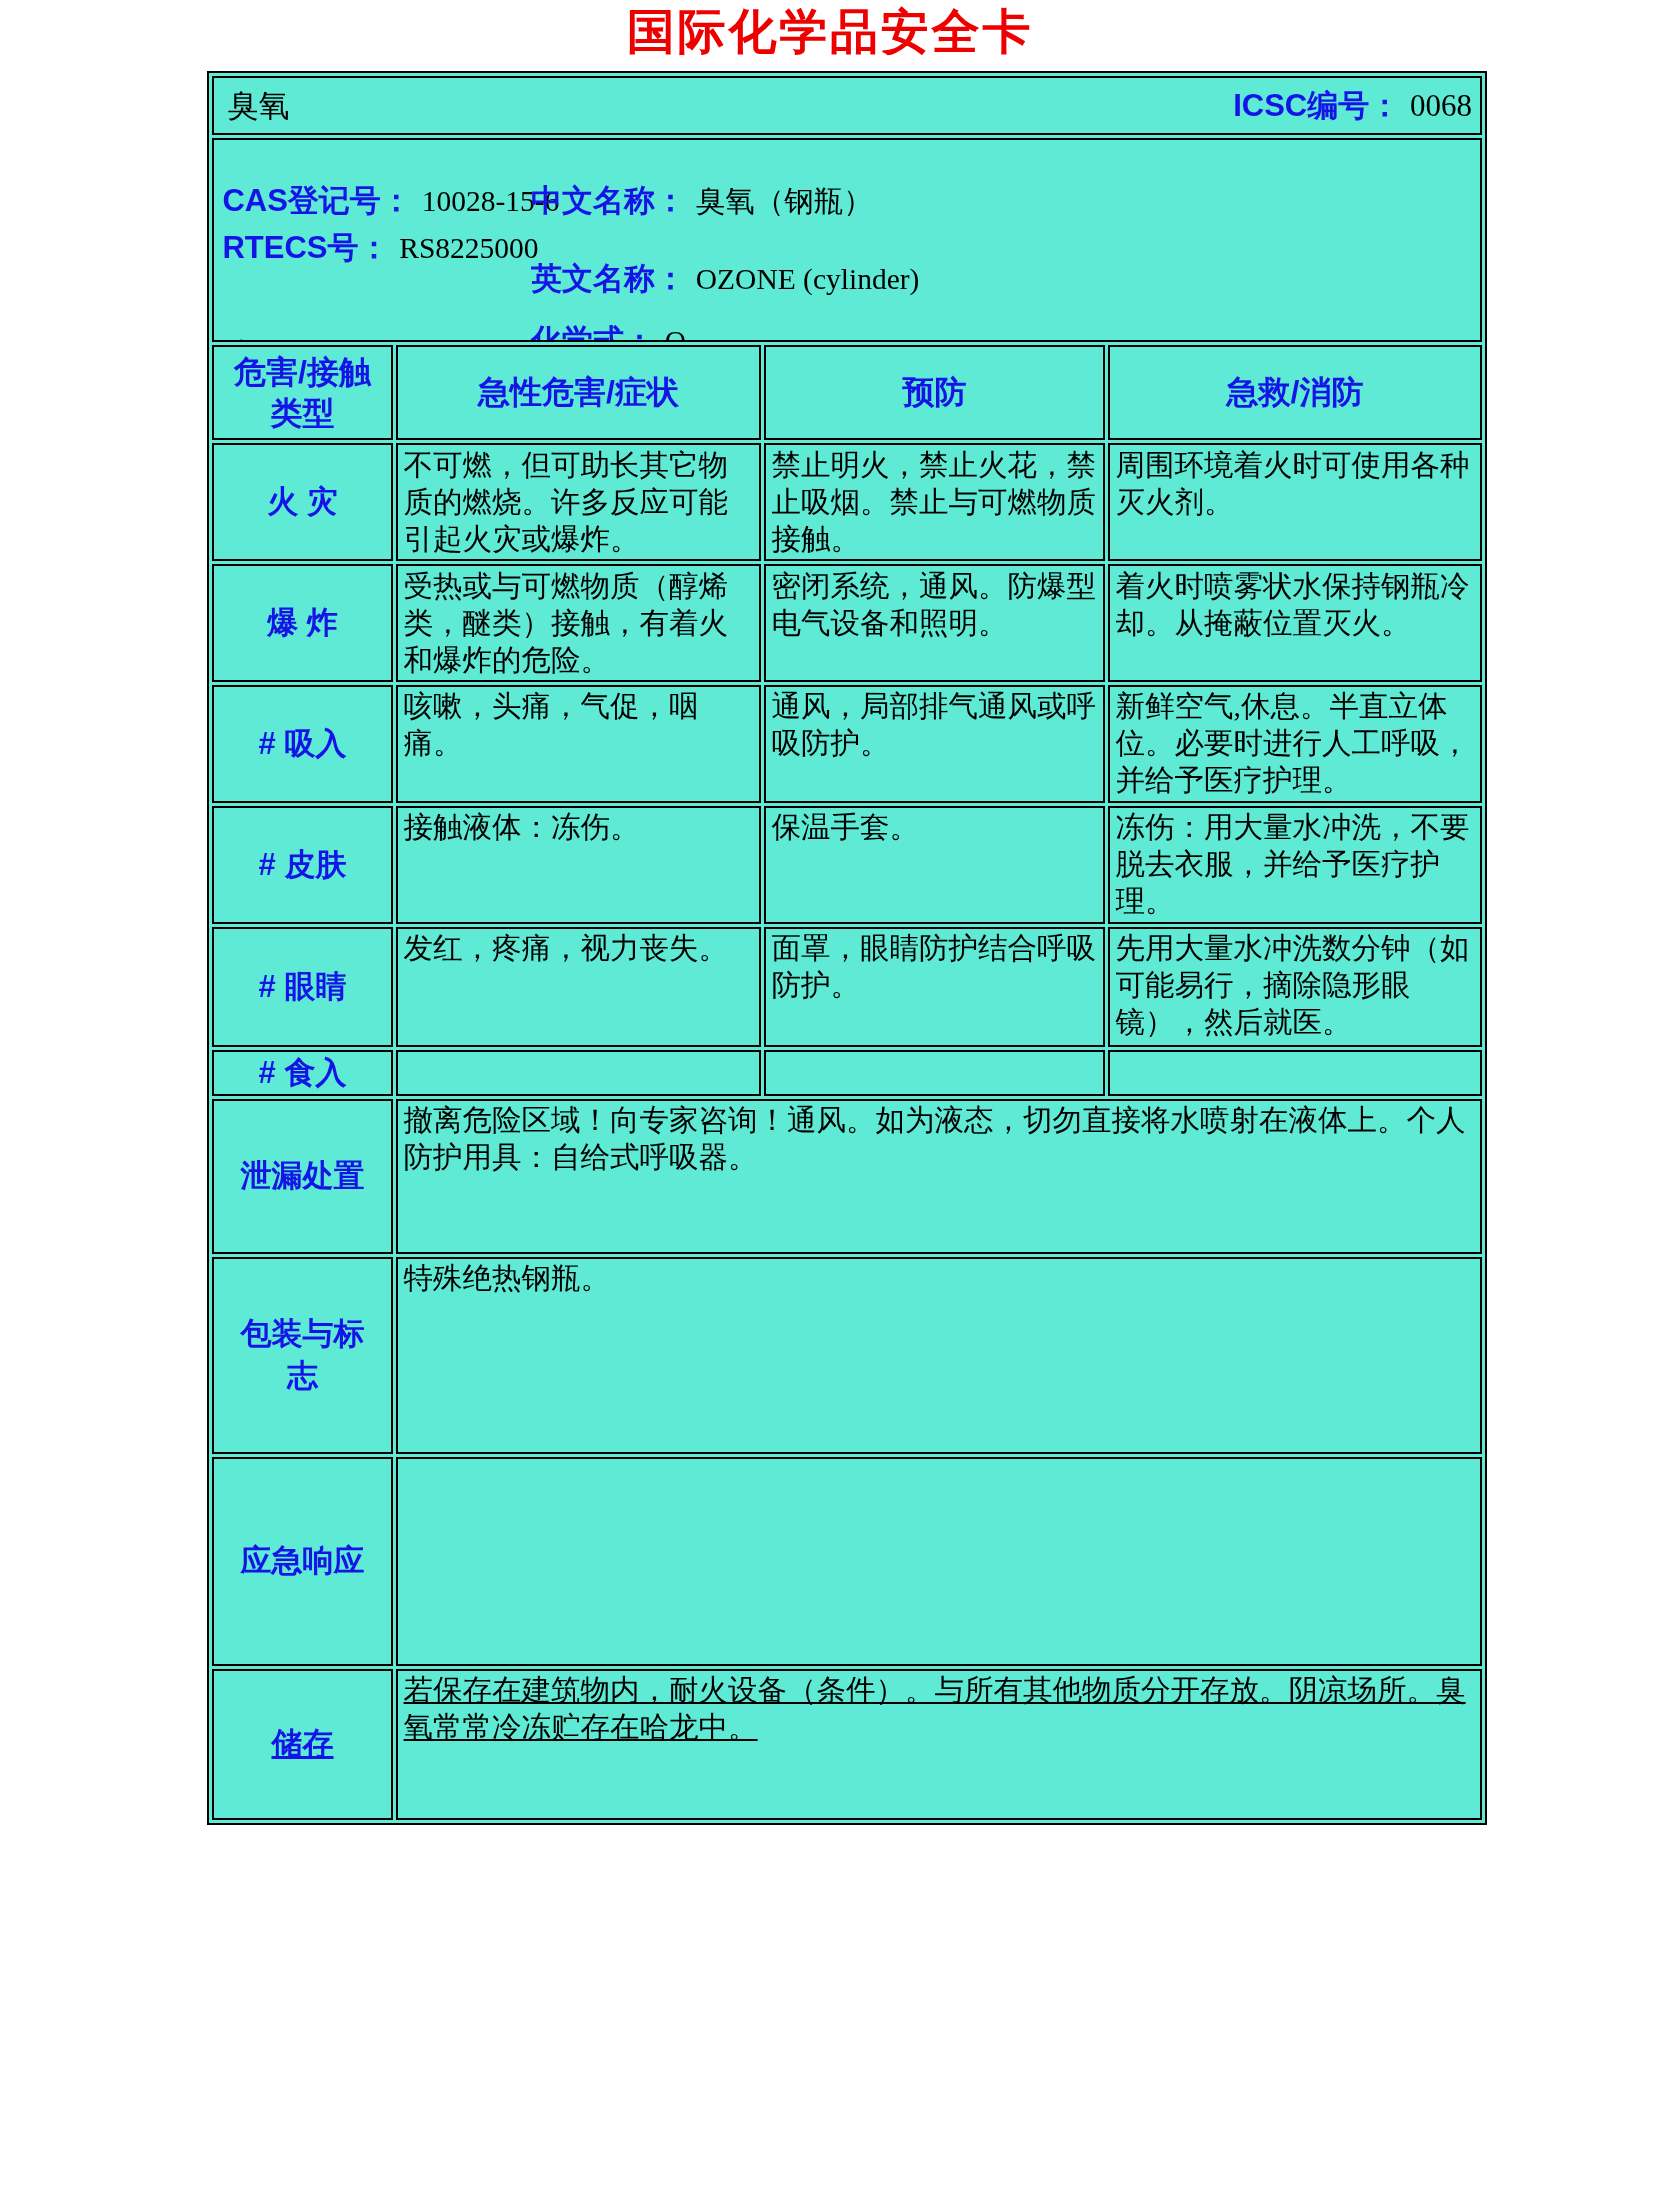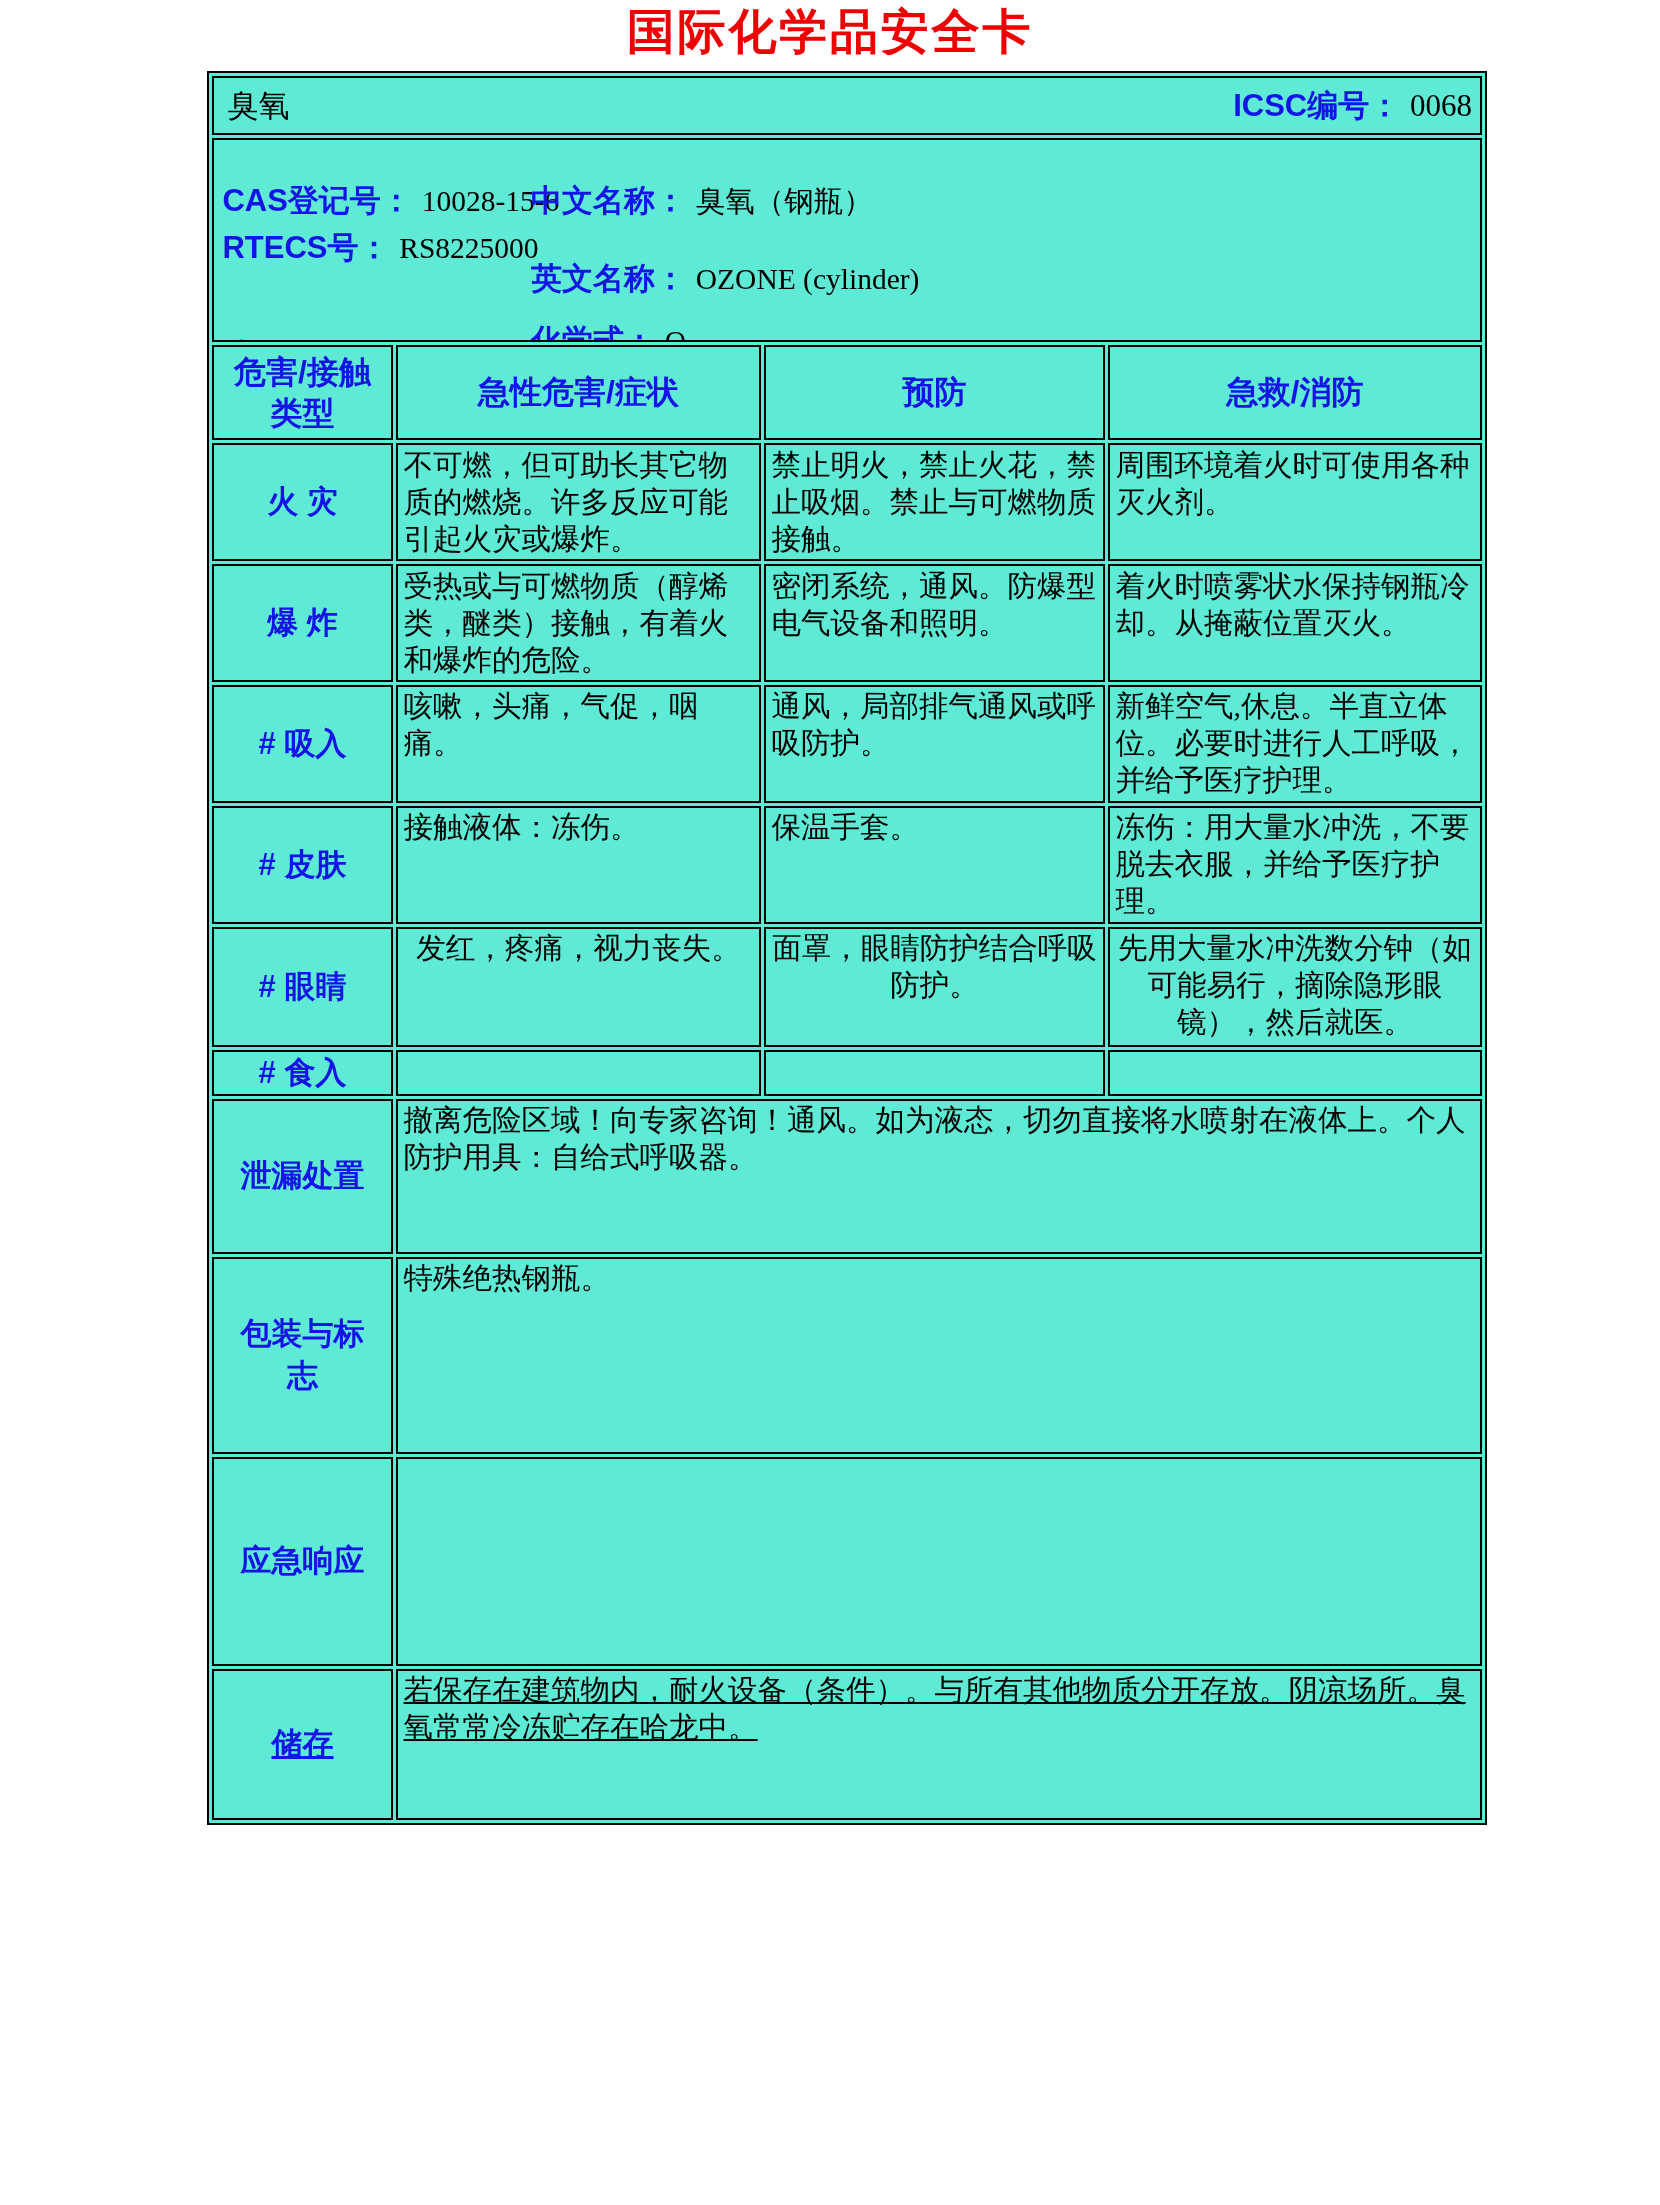--- a/index.html
+++ b/index.html
@@ -75,21 +75,21 @@
   td.txt{
     vertical-align:top;text-align:left;
     font-size:29.5px;line-height:37px;
     padding:1.4px 5.6px;
   }
   tr.r-fire td{height:111px;}
   tr.r-explosion td{height:111px;}
   tr.r-contact td{height:45px;}
   tr.r-inhalation td{height:117px;}
   tr.r-skin td{height:114px;}
-  tr.r-eyes td{height:120px;text-align:center;}
+  tr.r-eyes td{height:120px;}
   tr.r-ingestion td{height:45px;}
   tr.r-spill td{height:155px;}
   tr.r-packaging td{height:197px;}
   tr.r-emergency td{height:209px;}
   tr.r-storage td{height:151px;text-decoration:underline;}
 </style>
 </head>
 <body>
 
 <div class="page-title">国际化学品安全卡</div>

